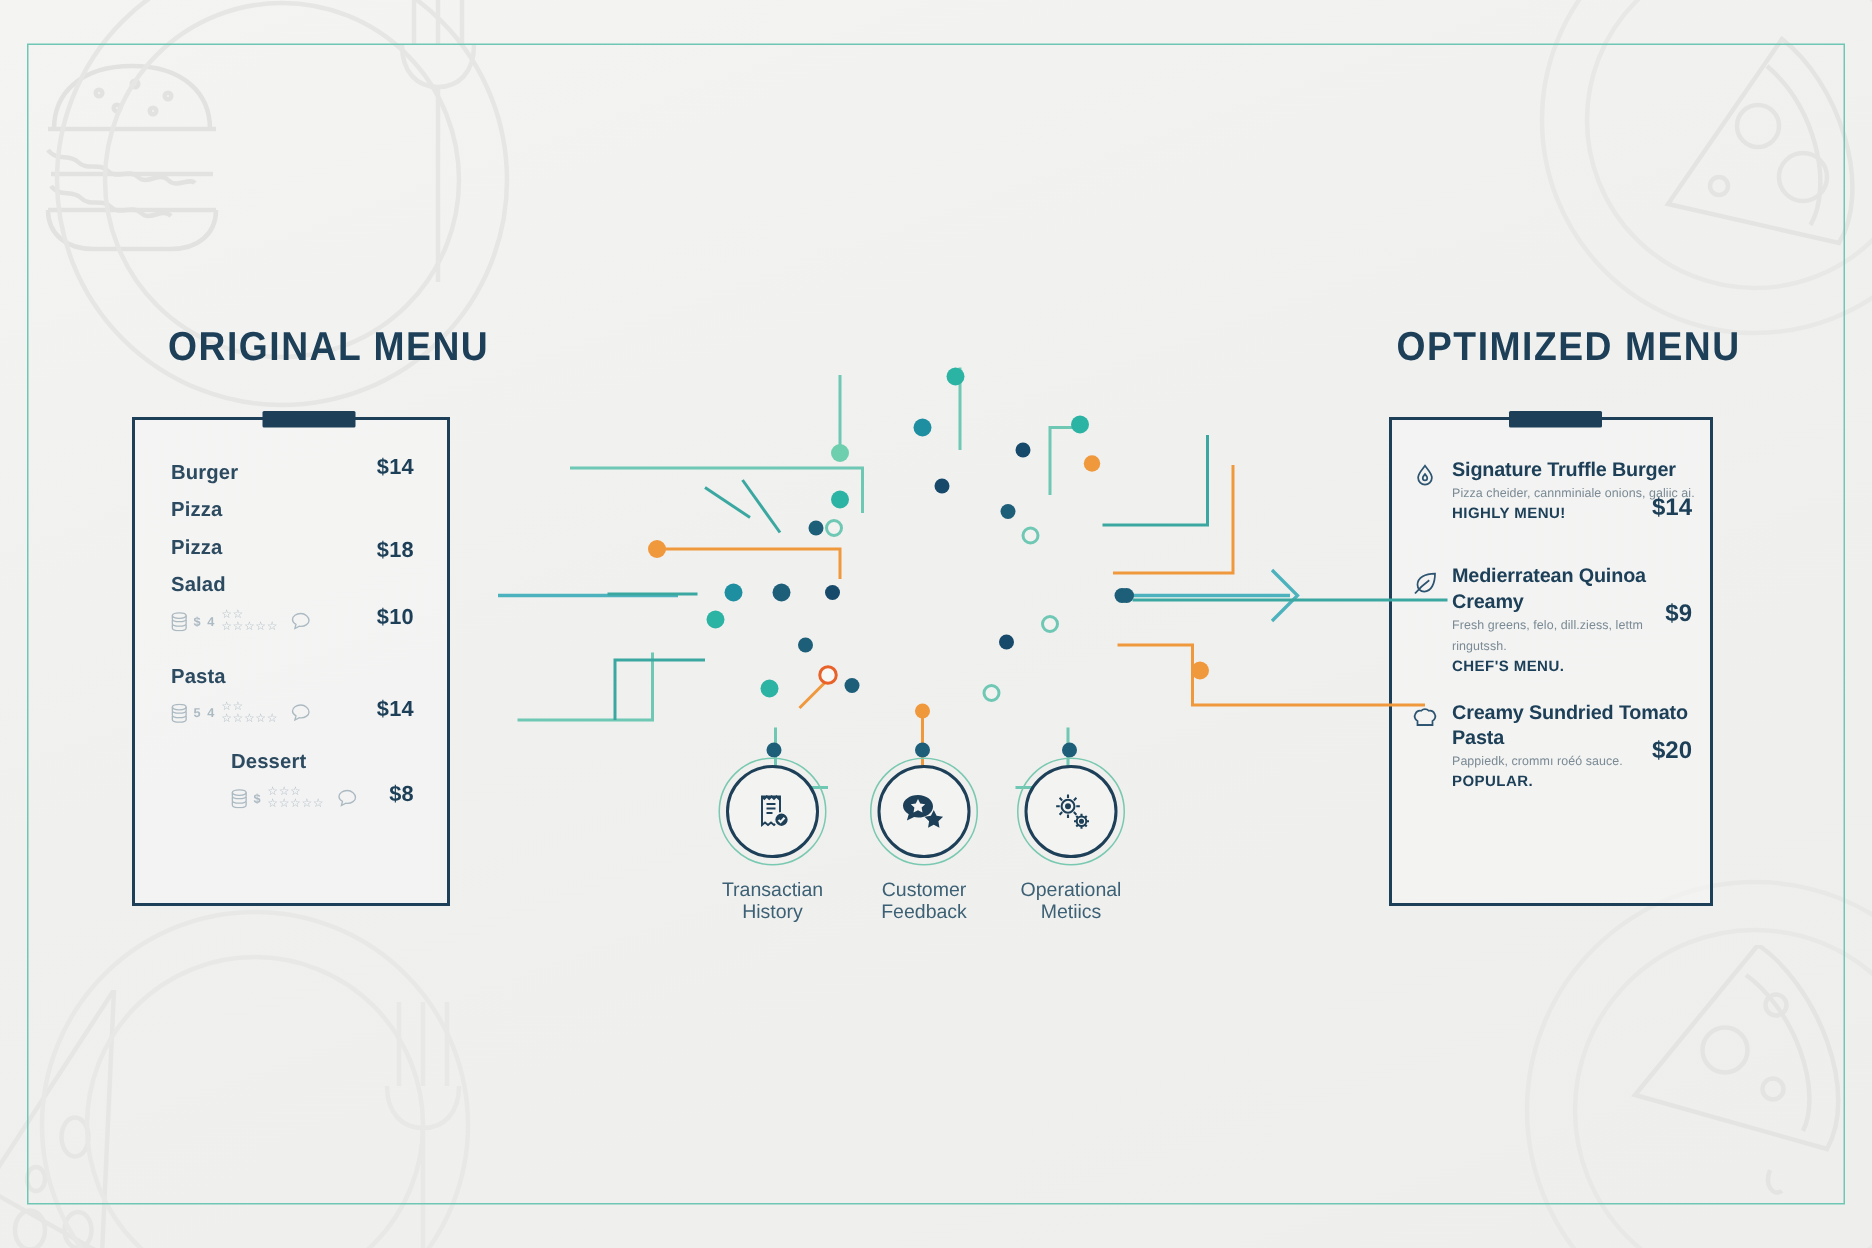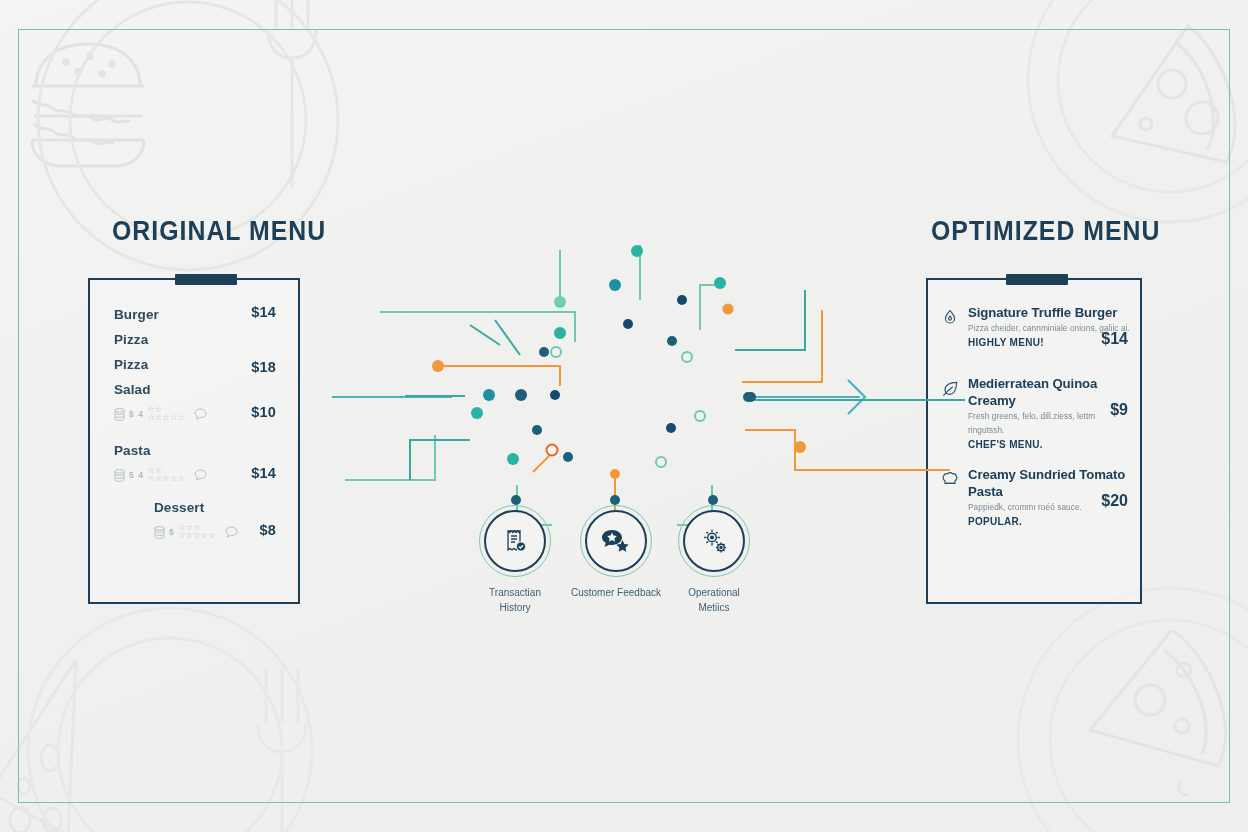--- a/index.html
+++ b/index.html
@@ -181,21 +181,21 @@
     border: 2.2px solid #1d4058;
     background: #f3f3f2;
     display: flex; align-items: center; justify-content: center;
   }
   .node-label {
     position: absolute;
     top: 80px; left: 50%;
     transform: translateX(-50%);
     text-align: center;
     width: 110px;
-    font-size: 10px;
+    font-size: 13px;
     color: #3c6074;
     line-height: 15px;
   }
   #node-transaction { left: 479px; top: 505px; }
   #node-feedback    { left: 580px; top: 505px; }
   #node-metrics     { left: 678px; top: 505px; }
 </style>
 </head>
 <body>
 

